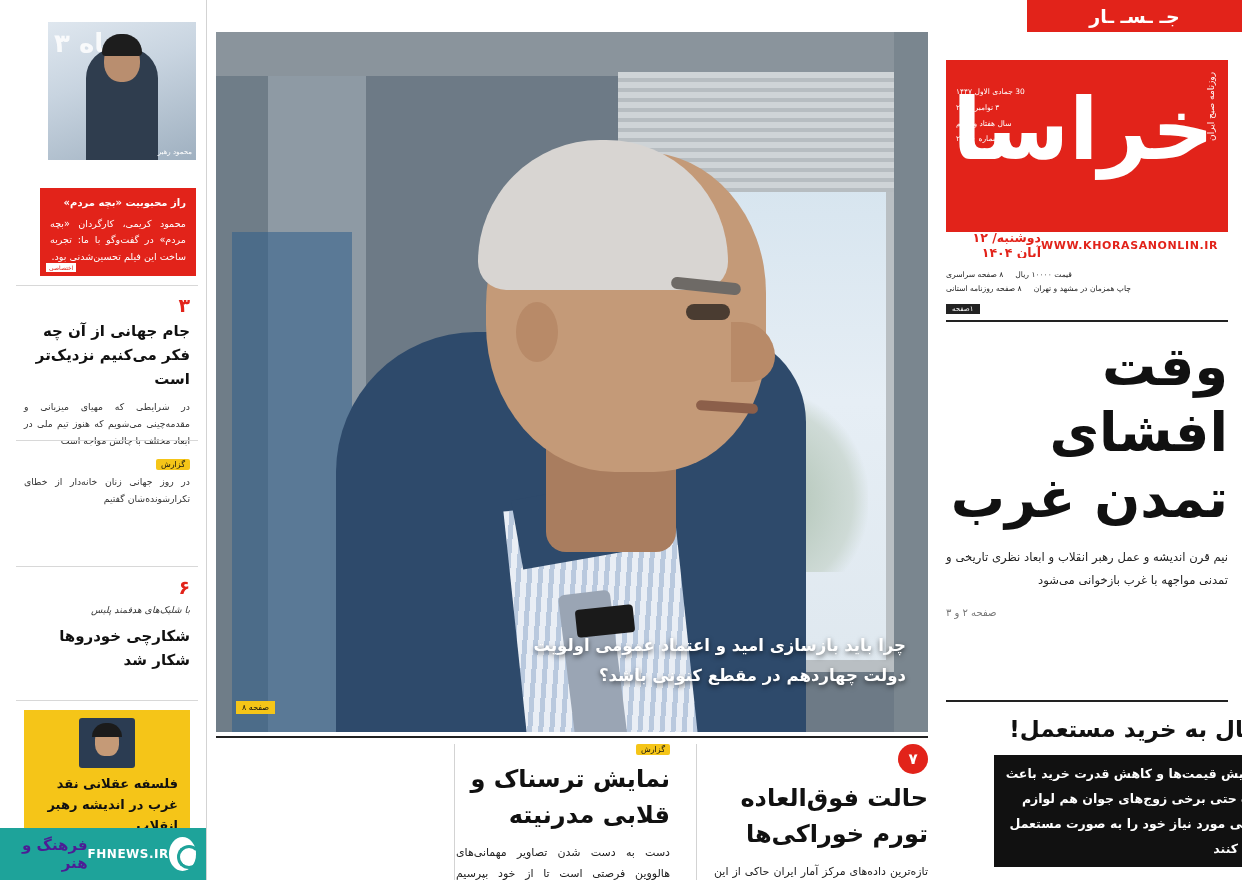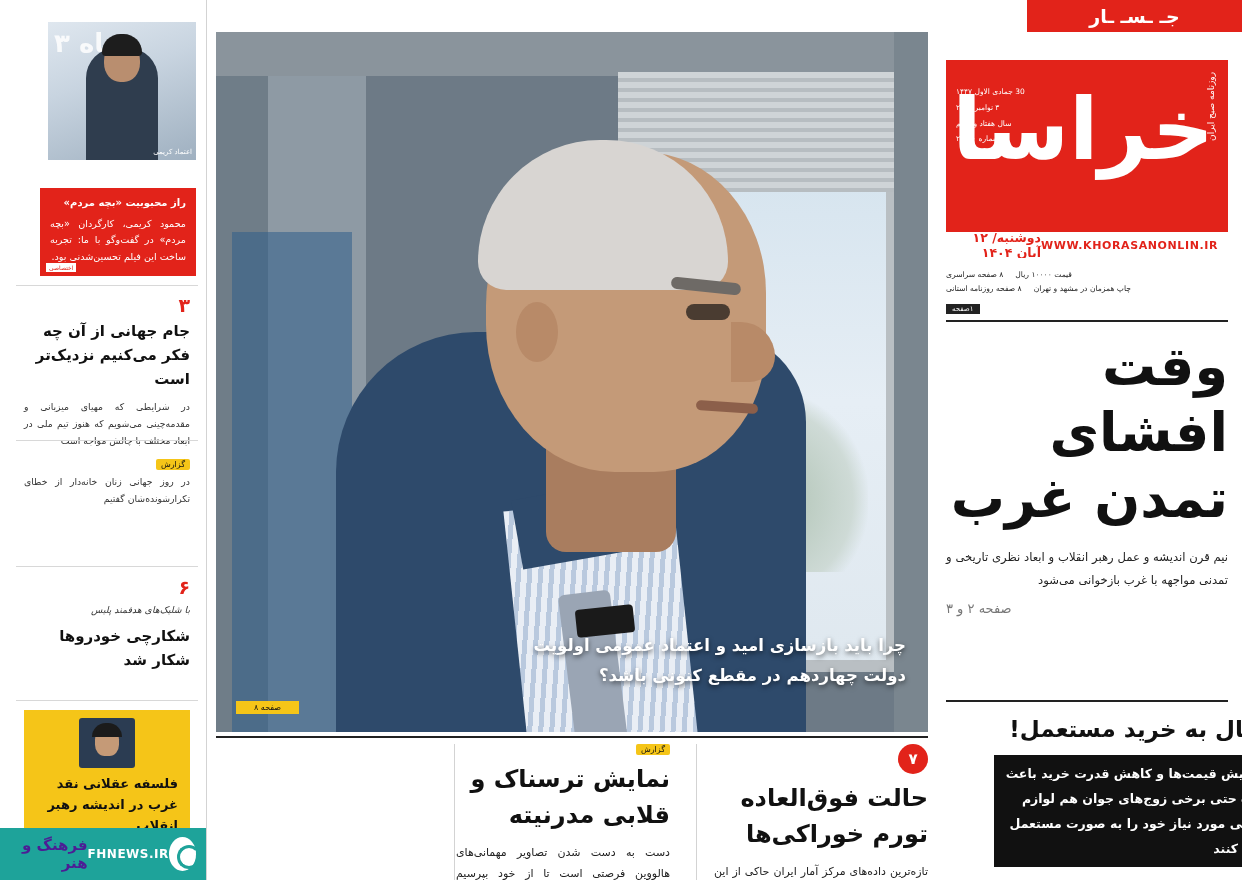--- a/index.html
+++ b/index.html
@@ -152,21 +152,21 @@
   .ph-title{
     position:absolute;right:22px;bottom:110px;
     color:#f5c518;font-size:31px;font-weight:bold;text-shadow:0 2px 6px rgba(0,0,0,.55);
     text-align:right;
   }
   .ph-sub{
     position:absolute;right:22px;bottom:40px;width:420px;text-align:right;
     color:#fff;font-size:16.5px;line-height:1.85;font-weight:bold;text-shadow:0 2px 5px rgba(0,0,0,.6);
   }
   .ph-pagebadge{
-    position:absolute;left:20px;bottom:18px;background:#f5c518;color:#111;font-size:8px;padding:2px 18px;
+    position:absolute;left:20px;bottom:18px;background:#f5c518;color:#111;font-size:8px;padding:2px 6px;
   }
 
   
   .masthead{
     position:absolute;left:946px;top:60px;width:282px;height:198px;background:#e2231a;
     color:#fff;overflow:hidden;
   }
   .mh-logo{
     position:absolute;right:14px;top:26px;font-size:86px;font-weight:bold;line-height:1;
     letter-spacing:-2px;
@@ -195,21 +195,21 @@
   .mh-rule{position:absolute;left:946px;top:320px;width:282px;height:2px;background:#222;}
 
   
   .lead{position:absolute;left:946px;top:334px;width:282px;text-align:right;}
   .lead h1{
     margin:0;color:#111;font-weight:bold;font-size:54px;line-height:1.22;
   }
   .lead p{
     margin:14px 0 0 0;font-size:11.6px;line-height:2.05;color:#222;text-align:justify;
   }
-  .lead .pg{margin-top:8px;font-size:13px;color:#777;text-align:left;}
+  .lead .pg{margin-top:14px;font-size:10px;color:#777;text-align:left;}
 
   .rule2{position:absolute;left:946px;top:700px;width:282px;height:2px;background:#222;}
 
   .second{position:absolute;left:994px;top:712px;width:282px;text-align:right;}
   .second h2{margin:0;font-size:23px;font-weight:bold;color:#111;line-height:1.5;}
   .second .blk{
     margin-top:8px;background:#111;color:#fff;font-size:12.5px;line-height:2;
     padding:6px 8px;text-align:right;font-weight:bold;
   }
 
@@ -235,21 +235,21 @@
 
   <div class="top-tag">جـ ـسـ ـار</div>
 
   <div class="sidebar">
 
     <div class="sb-photo">
       <div class="numtxt">ماه ۳</div>
       <div class="person"></div>
       <div class="head"></div>
       <div class="hair"></div>
-      <div class="cap">اعتماد کریمی</div>
+      <div class="cap">محمود رهبر</div>
     </div>
 
     <div class="sb-red">
       <h3>راز محبوبیت «بچه مردم»</h3>
       <p>محمود کریمی، کارگردان «بچه مردم» در گفت‌وگو با ما: تجربه ساخت این فیلم تحسین‌شدنی بود.</p>
       <span class="stamp">اختصاصی</span>
     </div>
 
     <div class="sb-div" style="top:285px;"></div>
 

